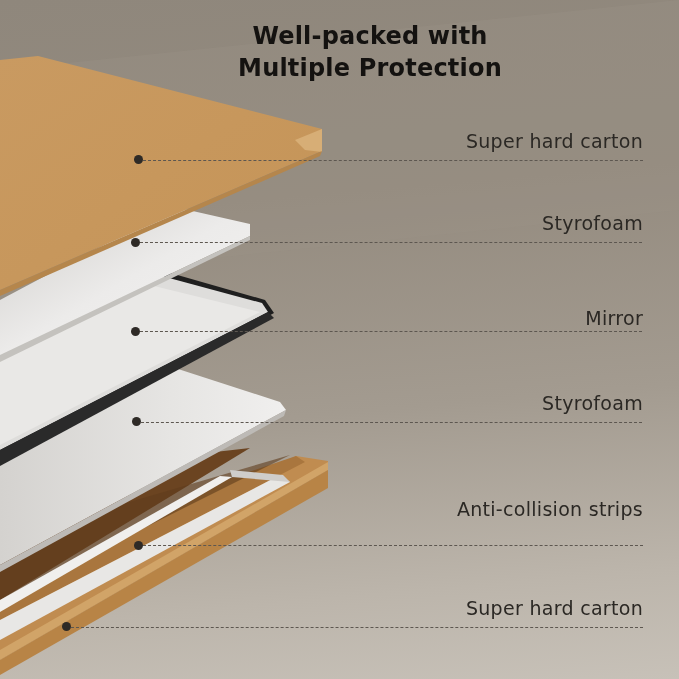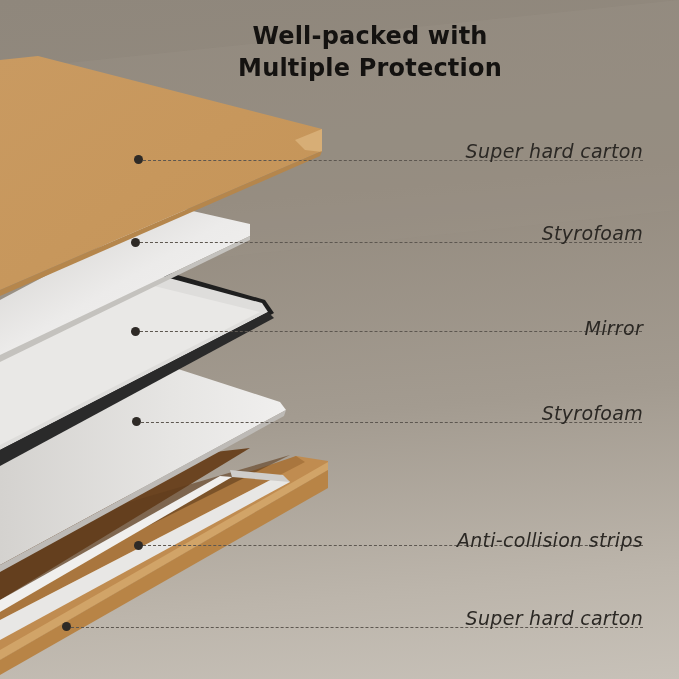--- a/index.html
+++ b/index.html
@@ -7,22 +7,22 @@
     font-family:"Liberation Sans", sans-serif; }
   .stage { position:absolute; inset:0; overflow:hidden;
     background: linear-gradient(175deg, #8f877c 0%, #948b7f 30%, #a39b90 60%, #bcb5ab 85%, #c7c1b8 100%); }
   .bg-band { position:absolute; left:0; top:0; width:679px; height:679px; }
   .title { position:absolute; left:0; top:20px; width:740px; text-align:center;
     font-family:"DejaVu Sans", sans-serif; font-weight:bold; font-size:24px; line-height:32px;
     color:#141210; letter-spacing:0.2px; }
   .title div { white-space:nowrap; }
   svg.art { position:absolute; left:0; top:0; }
   .label { position:absolute; right:36px; font-family:"DejaVu Sans", sans-serif;
-    font-style:italic; font-weight:normal; font-size:19px; color:#2b2824; letter-spacing:0.3px;
-    white-space:nowrap;margin-top:10px; }
+    font-weight:normal; font-size:19px; color:#2b2824; letter-spacing:0.3px;
+    white-space:nowrap; }
   .leader { position:absolute; height:0; border-top:1px dashed #5d5750; }
   .dot { position:absolute; width:9px; height:9px; border-radius:50%; background:#2e2a26; }
 </style>
 </head>
 <body>
 
 <div class="stage">
 
   <svg class="bg-band" width="679" height="679" viewBox="0 0 679 679">
     <polygon points="0,70 679,0 679,210 0,280" fill="#9b9387" opacity="0.35"></polygon>
@@ -104,21 +104,21 @@
 
   <div>
     <span class="dot" style="left:132px;top:417px;"></span>
     <div class="leader" style="left:141px;top:422px;width:501px;"></div>
     <span class="label" style="top:392px;">Styrofoam</span>
   </div>
 
   <div>
     <span class="dot" style="left:134px;top:541px;"></span>
     <div class="leader" style="left:143px;top:545px;width:500px;"></div>
-    <span class="label" style="top:519px;">Anti-collision strips</span>
+    <span class="label" style="top:498px;">Anti-collision strips</span>
   </div>
 
   <div>
     <span class="dot" style="left:62px;top:622px;"></span>
     <div class="leader" style="left:71px;top:627px;width:572px;"></div>
     <span class="label" style="top:597px;">Super hard carton</span>
   </div>
 
 </div>
 

